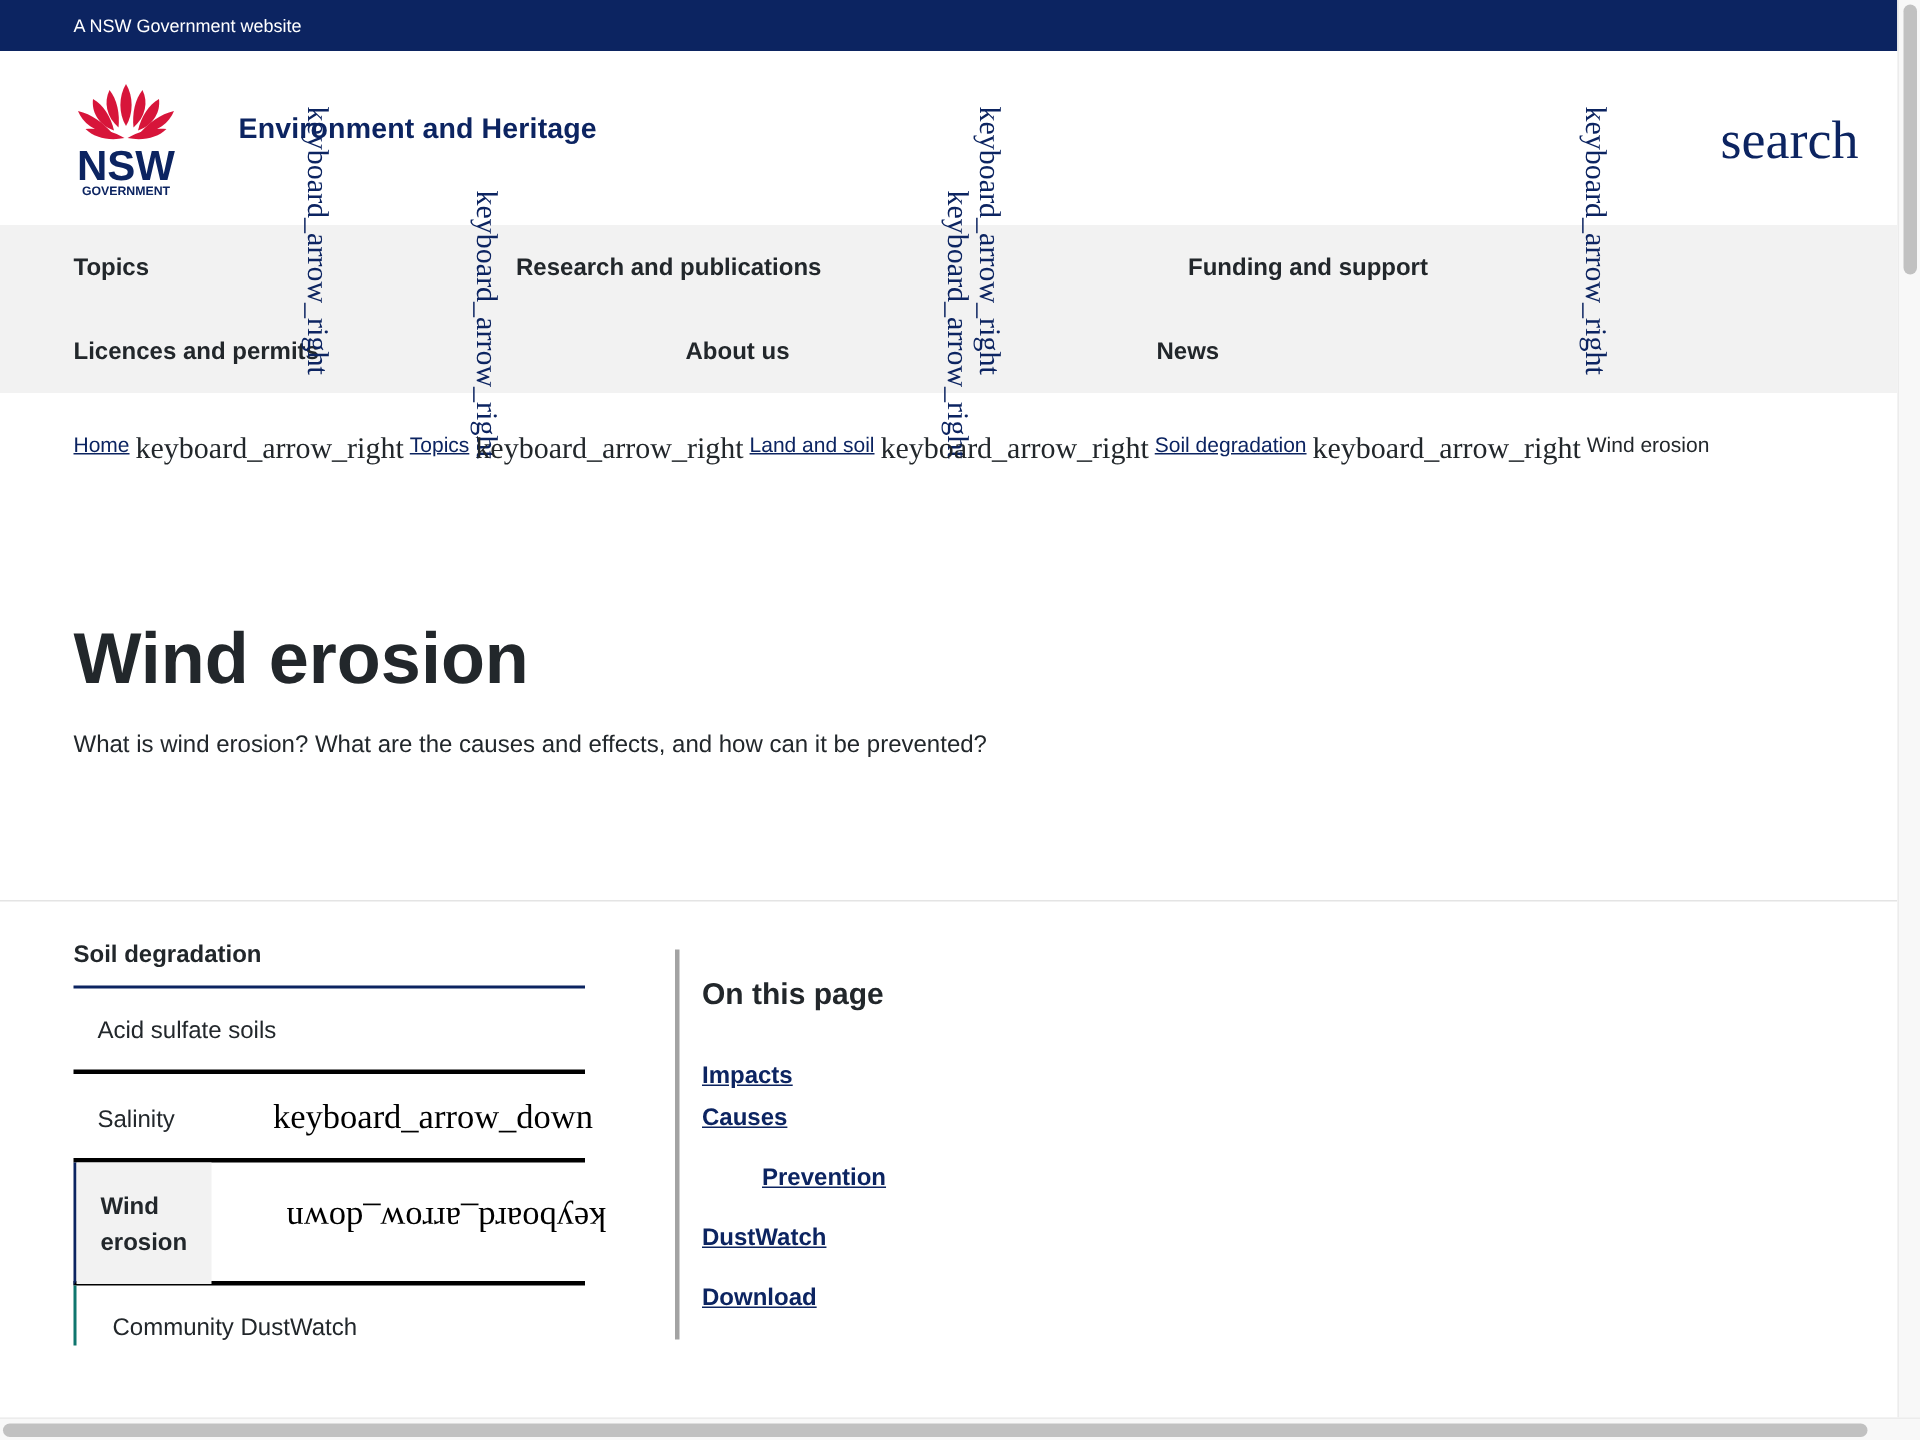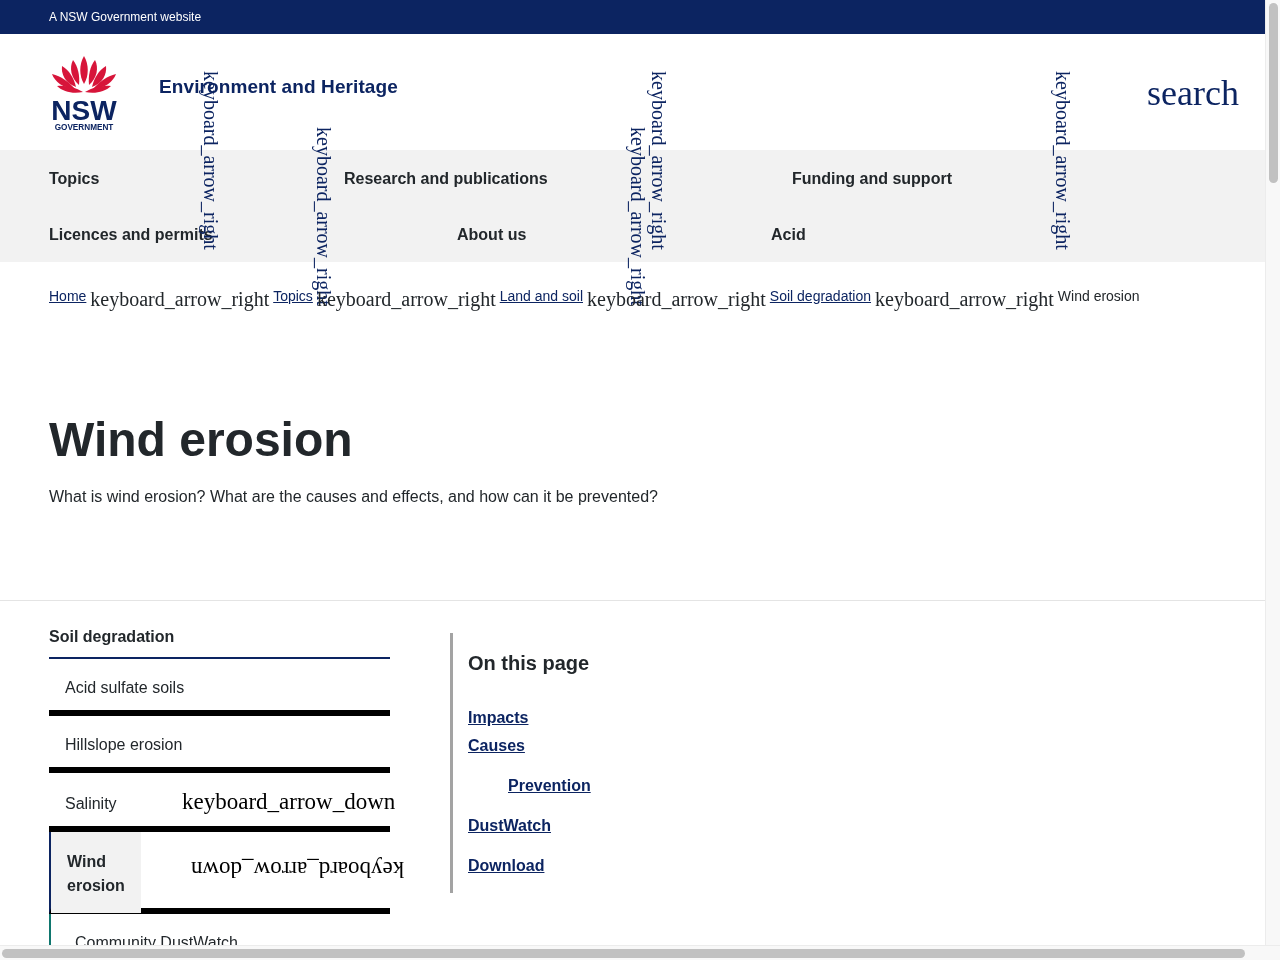--- a/index.html
+++ b/index.html
@@ -32,21 +32,21 @@
 
   
   .page-title { position: absolute; left: 49px; top: 412px; font-size: 48px; font-weight: bold; color: #22272b; }
   .page-intro { position: absolute; left: 49px; top: 488px; font-size: 16px; color: #22272b; }
 
   .divider { position: absolute; left: 0; top: 600px; width: 1265px; height: 1px; background: #e4e4e4; }
 
   
   .sidenav { position: absolute; left: 49px; top: 620px; width: 341px; }
   .sidenav-heading { font-size: 16px; font-weight: bold; color: #22272b; padding: 8px 0 11px 0; border-bottom: 2px solid #0c2461; }
-  .side-item { position: relative; border-bottom: 6px solid #000000; height: 57px; font-size: 16px; color: #22272b; cursor: pointer; }
+  .side-item { position: relative; border-bottom: 3px solid #000000; height: 57px; font-size: 16px; color: #22272b; cursor: pointer; }
   .side-item .lbl { position: absolute; left: 16px; top: 20px; }
   .side-salinity { height: 59px; }
   .side-salinity .lbl { top: 22px; }
   .side-arrow { position: absolute; font-family: "Liberation Serif", serif; font-size: 23px; color: #000; white-space: nowrap; margin-left: 28px; }
   .side-active { height: 82px; border-left: 2px solid #0c2461; }
   .side-active .active-box { position: absolute; left: 0; top: 0; width: 90px; height: 81px; background: #f2f2f2; }
   .side-active .lbl { left: 16px; top: 18px; font-weight: bold; line-height: 24px; width: 70px; }
   .side-active .flip { transform: rotate(180deg); }
 
   
@@ -88,21 +88,21 @@
     <div class="site-title">Environment and Heritage</div>
     <button class="search-btn">search</button>
   </div>
 
   <div class="nav">
     <div class="nav-item" style="left:49px;top:20px;">Topics</div>
     <div class="nav-item" style="left:344px;top:20px;">Research and publications</div>
     <div class="nav-item" style="left:792px;top:20px;">Funding and support</div>
     <div class="nav-item" style="left:49px;top:76px;">Licences and permits</div>
     <div class="nav-item" style="left:457px;top:76px;">About us</div>
-    <div class="nav-item" style="left:771px;top:76px;">Acid</div>
+    <div class="nav-item" style="left:771px;top:76px;">News</div>
   </div>
 
   <div class="rot" style="left:201px;top:71px;">keyboard_arrow_right</div>
   <div class="rot" style="left:314px;top:127px;">keyboard_arrow_right</div>
   <div class="rot" style="left:649px;top:71px;">keyboard_arrow_right</div>
   <div class="rot" style="left:628px;top:127px;">keyboard_arrow_right</div>
   <div class="rot" style="left:1053px;top:71px;">keyboard_arrow_right</div>
 
   <nav class="breadcrumb">
     <a class="bc-link">Home</a>
@@ -118,23 +118,20 @@
 
   <h1 class="page-title">Wind erosion</h1>
   <p class="page-intro">What is wind erosion? What are the causes and effects, and how can it be prevented?</p>
 
   <div class="divider"></div>
 
   <aside class="sidenav">
     <div class="sidenav-heading">Soil degradation</div>
     <div class="side-item">
       <span class="lbl">Acid sulfate soils</span>
-    </div>
-    <div class="side-item">
-      <span class="lbl">Hillslope erosion</span>
     </div>
     <div class="side-item side-salinity">
       <span class="lbl">Salinity</span>
       <span class="side-arrow" style="left:105px;top:16px;">keyboard_arrow_down</span>
     </div>
     <div class="side-item side-active">
       <div class="active-box"></div>
       <span class="lbl">Wind erosion</span>
       <span class="side-arrow flip" style="left:112px;top:24px;">keyboard_arrow_down</span>
     </div>

